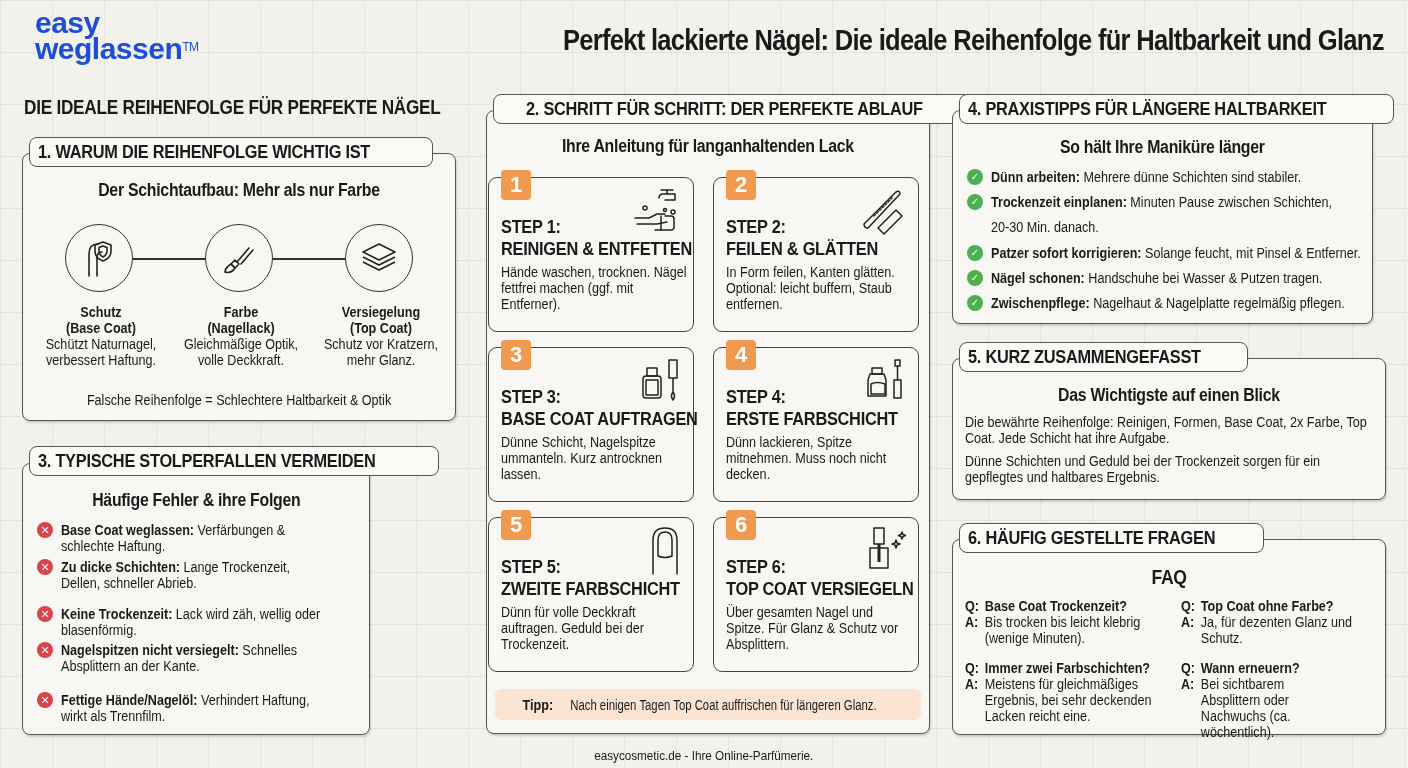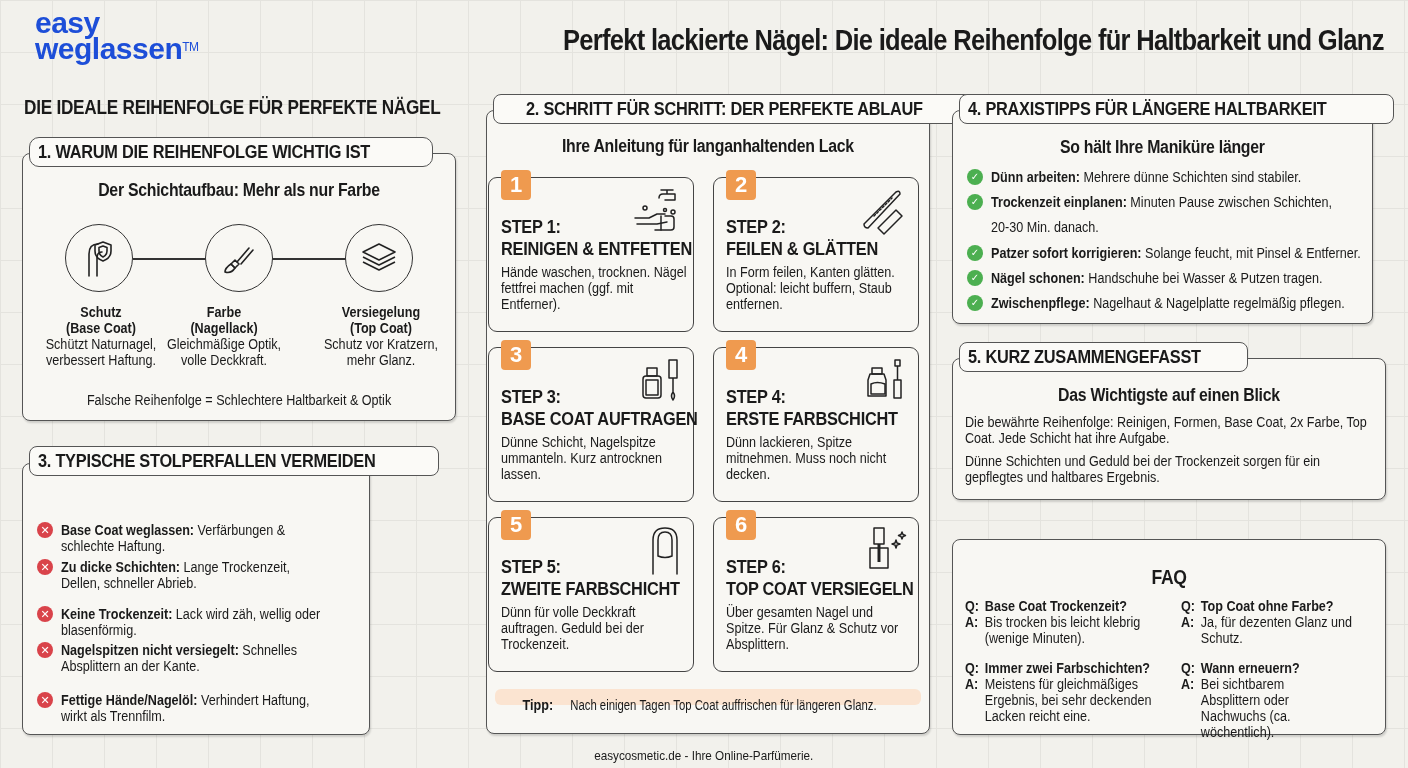--- a/index.html
+++ b/index.html
@@ -46,21 +46,21 @@
   .err-text { transform: scaleX(0.9); transform-origin: left top; width: 420px; }
   b { font-weight: bold; }
 
   
   .step { position: absolute; width: 206px; height: 155px; background: #f8f7f3; border: 1.5px solid #444; border-radius: 9px; }
   .step-num { position: absolute; left: 12px; top: -8px; width: 30px; height: 30px; background: #ef9a4f; color: #fff; border-radius: 4px; font-size: 22px; font-weight: bold; text-align: center; line-height: 30px; }
   .step-title { position: absolute; left: 12px; top: 38px; font-size: 19px; font-weight: bold; line-height: 22px; white-space: nowrap; }
   .step-title span { display: inline-block; transform: scaleX(0.86); transform-origin: left center; letter-spacing: -0.3px; }
   .step-desc { position: absolute; left: 12px; top: 86px; font-size: 14px; line-height: 16px; width: 210px; transform: scaleX(0.9); transform-origin: left top; }
   .step-icon { position: absolute; right: 10px; top: 8px; }
-  .tip { position: absolute; left: 8px; right: 8px; height: 16px; background: #fbe4d1; border-radius: 6px; text-align: center; font-size: 14px; line-height: 32px; }
+  .tip { position: absolute; left: 8px; right: 8px; height: 31px; background: #fbe4d1; border-radius: 6px; text-align: center; font-size: 14px; line-height: 32px; }
   .tip span { display: inline-block; transform: scaleX(0.9); }
 
   
   .ok-item { position: absolute; left: 14px; font-size: 14px; line-height: 16px; display: flex; }
   .ok-ico { flex: 0 0 16px; width: 16px; height: 16px; border-radius: 50%; background: #4caf50; color: #fff; font-size: 10px; line-height: 16px; text-align: center; font-weight: bold; margin-right: 8px; }
   .ok-text { transform: scaleX(0.9); transform-origin: left top; width: 440px; white-space: nowrap; }
 
   
   .p5-text { position: absolute; left: 12px; width: 460px; font-size: 14px; line-height: 16px; transform: scaleX(0.9); transform-origin: left top; }
 
@@ -77,21 +77,21 @@
 <body>
 
 <div class="logo">
   <div>easy</div>
   <div><span>weglassen</span><span class="tm">TM</span></div>
 </div>
 <div class="main-title">Perfekt lackierte Nägel: Die ideale Reihenfolge für Haltbarkeit und Glanz</div>
 <div class="left-heading">DIE IDEALE REIHENFOLGE FÜR PERFEKTE NÄGEL</div>
 
 <div class="panel" style="left:22px; top:153px; width:434px; height:268px;">
-  <div class="panel-tab" style="top:-17px;border-radius:10px;"><span>1. WARUM DIE REIHENFOLGE WICHTIG IST</span></div>
+  <div class="panel-tab" style="top:-17px;"><span>1. WARUM DIE REIHENFOLGE WICHTIG IST</span></div>
   <div class="subhead" style="top:26px;"><span>Der Schichtaufbau: Mehr als nur Farbe</span></div>
   <div class="layers">
     <div class="layer-line" style="left:110px; width:220px;"></div>
     <div class="layer-circle" style="left:42px;">
       <svg width="44" height="44" viewBox="0 0 44 44" fill="none" stroke="#222" stroke-width="1.6" stroke-linecap="round" stroke-linejoin="round">
         <path d="M12 40 V18 q0 -10 9 -10"></path>
         <path d="M20 40 V22 q0 -6 5 -6"></path>
         <path d="M26 6 l8 3 v6 q0 7 -8 10 q-8 -3 -8 -10 v-6 z"></path>
         <path d="M26 10 l4 1.5 v3.5 q0 4 -4 6 q-4 -2 -4 -6 v-3.5 z"></path>
       </svg>
@@ -111,37 +111,38 @@
         <path d="M6 26 L22 34 L38 26"></path>
       </svg>
     </div>
   </div>
   <div class="layer-col" style="left:3px;">
     <span class="t">Schutz</span>
     <span class="t">(Base Coat)</span>
     <span class="d">Schützt Naturnagel,</span>
     <span class="d">verbessert Haftung.</span>
   </div>
-  <div class="layer-col" style="left:126px;">
+  <div class="layer-col" style="left:143px;">
     <span class="t">Farbe</span>
     <span class="t">(Nagellack)</span>
     <span class="d">Gleichmäßige Optik,</span>
     <span class="d">volle Deckkraft.</span>
   </div>
   <div class="layer-col" style="left:283px;">
     <span class="t">Versiegelung</span>
     <span class="t">(Top Coat)</span>
     <span class="d">Schutz vor Kratzern,</span>
     <span class="d">mehr Glanz.</span>
   </div>
   <div class="p1-foot"><span>Falsche Reihenfolge = Schlechtere Haltbarkeit &amp; Optik</span></div>
 </div>
 
 <div class="panel" style="left:22px; top:463px; width:348px; height:272px;">
   <div class="panel-tab" style="top:-18px;"><span>3. TYPISCHE STOLPERFALLEN VERMEIDEN</span></div>
+  <div class="subhead" style="top:26px;"><span>Häufige Fehler &amp; ihre Folgen</span></div>
   <div class="err-item" style="top:58px;">
     <span class="err-ico">✕</span>
     <span class="err-text"><b>Base Coat weglassen:</b><span> Verfärbungen &amp; schlechte Haftung.</span></span>
   </div>
   <div class="err-item" style="top:95px;">
     <span class="err-ico">✕</span>
     <span class="err-text"><b>Zu dicke Schichten:</b><span> Lange Trockenzeit, Dellen, schneller Abrieb.</span></span>
   </div>
   <div class="err-item" style="top:142px;">
     <span class="err-ico">✕</span>
@@ -276,20 +277,21 @@
 </div>
 
 <div class="panel" style="left:952px; top:358px; width:434px; height:142px;">
   <div class="panel-tab" style="top:-17px;"><span>5. KURZ ZUSAMMENGEFASST</span></div>
   <div class="subhead" style="top:26px;"><span>Das Wichtigste auf einen Blick</span></div>
   <div class="p5-text" style="top:55px;">Die bewährte Reihenfolge: Reinigen, Formen, Base Coat, 2x Farbe, Top Coat. Jede Schicht hat ihre Aufgabe.</div>
   <div class="p5-text" style="top:94px;">Dünne Schichten und Geduld bei der Trockenzeit sorgen für ein gepflegtes und haltbares Ergebnis.</div>
 </div>
 
 <div class="panel" style="left:952px; top:539px; width:434px; height:196px;">
+  <div class="panel-tab" style="top:-17px;"><span>6. HÄUFIG GESTELLTE FRAGEN</span></div>
   <div class="subhead" style="top:26px; font-size:20px;"><span>FAQ</span></div>
 
   <div class="faq-item" style="left:12px; top:58px;">
     <div class="faq-row">
         <span class="k">Q:</span>
         <span class="q">Base Coat Trockenzeit?</span>
       </div>
     <div class="faq-row">
         <span class="k">A:</span>
         <span>Bis trocken bis leicht klebrig (wenige Minuten).</span>

